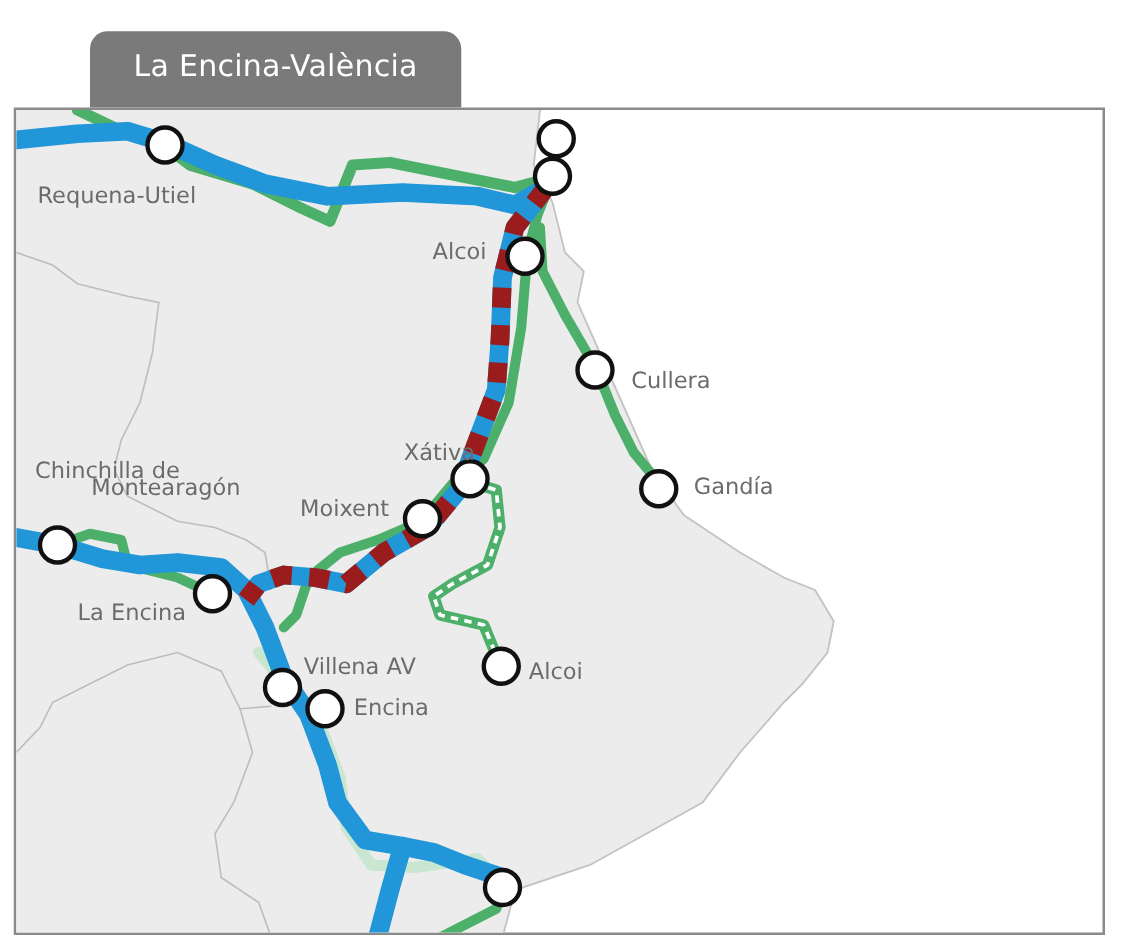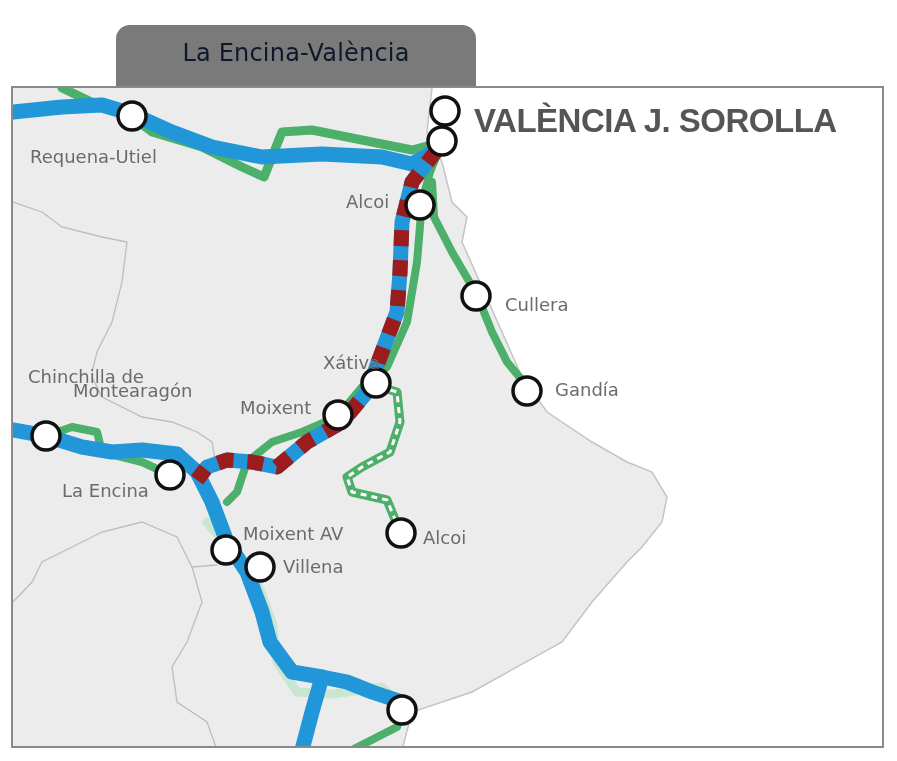--- a/index.html
+++ b/index.html
@@ -1,21 +1,21 @@
 <!DOCTYPE html>
 <html><head>
 <meta charset="utf-8">
 <style>
   html, body { margin:0; padding:0; background:#ffffff; }
   body { width:897px; height:761px; position:relative; overflow:hidden; font-family:"DejaVu Sans", sans-serif; }
   .tab {
-    position:absolute; left:72px; top:25px; width:360px; height:62px;
+    position:absolute; left:72px; top:25px; width:297px; height:62px;
     background:#7a7a7a; border-radius:14px 14px 0 0;
-    color:#0f172a; font-size:24px; display:flex; align-items:center; justify-content:center;
-    padding-bottom:6px; box-sizing:border-box; letter-spacing:0.2px;margin-left:44px;
+    color:#ffffff; font-size:24px; display:flex; align-items:center; justify-content:center;
+    padding-bottom:6px; box-sizing:border-box; letter-spacing:0.2px;
   }
   .map-frame {
     position:absolute; left:11px; top:86px; width:873px; height:662px;
     border:2px solid #8a8a8a; box-sizing:border-box; background:#ffffff; overflow:hidden;
   }
   svg.map { position:absolute; left:0; top:0; }
   .lbl { position:absolute; color:#6b6b6b; font-size:18px; white-space:nowrap; line-height:1.05; }
   .big { position:absolute; color:#555555; font-size:33px; font-weight:bold; white-space:nowrap; letter-spacing:-0.5px; font-family:"Liberation Sans", sans-serif; }
 </style>
 </head>
@@ -64,26 +64,25 @@
       <circle cx="336" cy="413" r="14"></circle>
       <circle cx="44" cy="434" r="14"></circle>
       <circle cx="168" cy="473" r="14"></circle>
       <circle cx="224" cy="548" r="14"></circle>
       <circle cx="258" cy="565" r="14"></circle>
       <circle cx="399" cy="531" r="14"></circle>
       <circle cx="400" cy="708" r="14"></circle>
     </g>
   </svg>
 
-  <div class="big" style="left:461px; top:14px;">VALÈNCIA J. SOROLLA</div>
   <div class="lbl" style="left:17px; top:60px;">Requena-Utiel</div>
   <div class="lbl" style="left:333px; top:105px;">Alcoi</div>
   <div class="lbl" style="left:492px; top:208px;">Cullera</div>
   <div class="lbl" style="left:542px; top:293px;">Gandía</div>
   <div class="lbl" style="left:285px; top:266px;margin-left:25px;">Xátiva</div>
   <div class="lbl" style="left:227px; top:311px;">Moixent</div>
   <div class="lbl" style="left:15px; top:280px;text-align:right;">Chinchilla de</div>
   <div class="lbl" style="left:15px; top:294px;margin-left:45px;">Montearagón</div>
   <div class="lbl" style="left:49px; top:394px;">La Encina</div>
-  <div class="lbl" style="left:230px; top:437px;">Moixent AV</div>
-  <div class="lbl" style="left:270px; top:470px;">Villena</div>
+  <div class="lbl" style="left:230px; top:437px;">Villena AV</div>
+  <div class="lbl" style="left:270px; top:470px;">Encina</div>
   <div class="lbl" style="left:410px; top:441px;">Alcoi</div>
 </div>
 
 </body></html>

